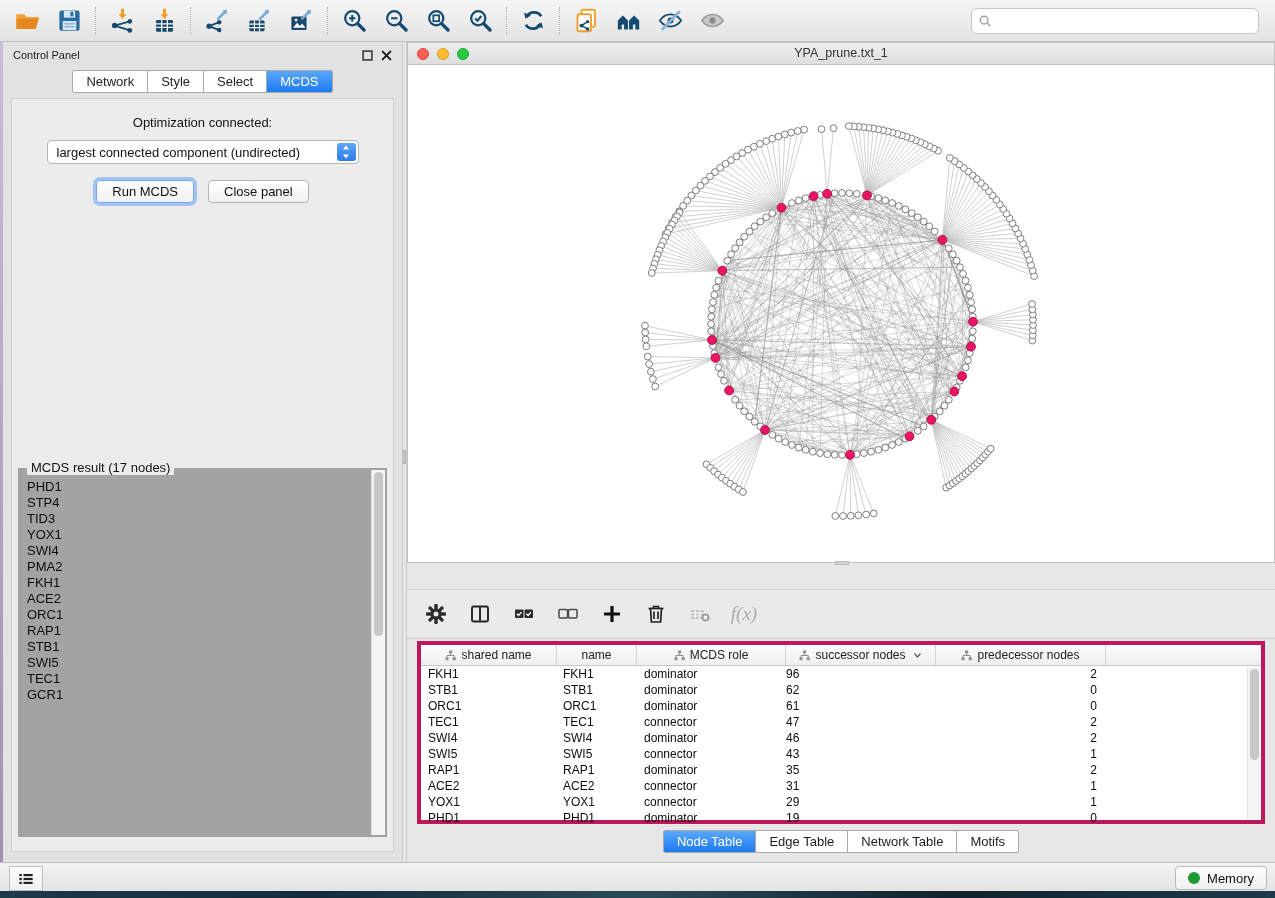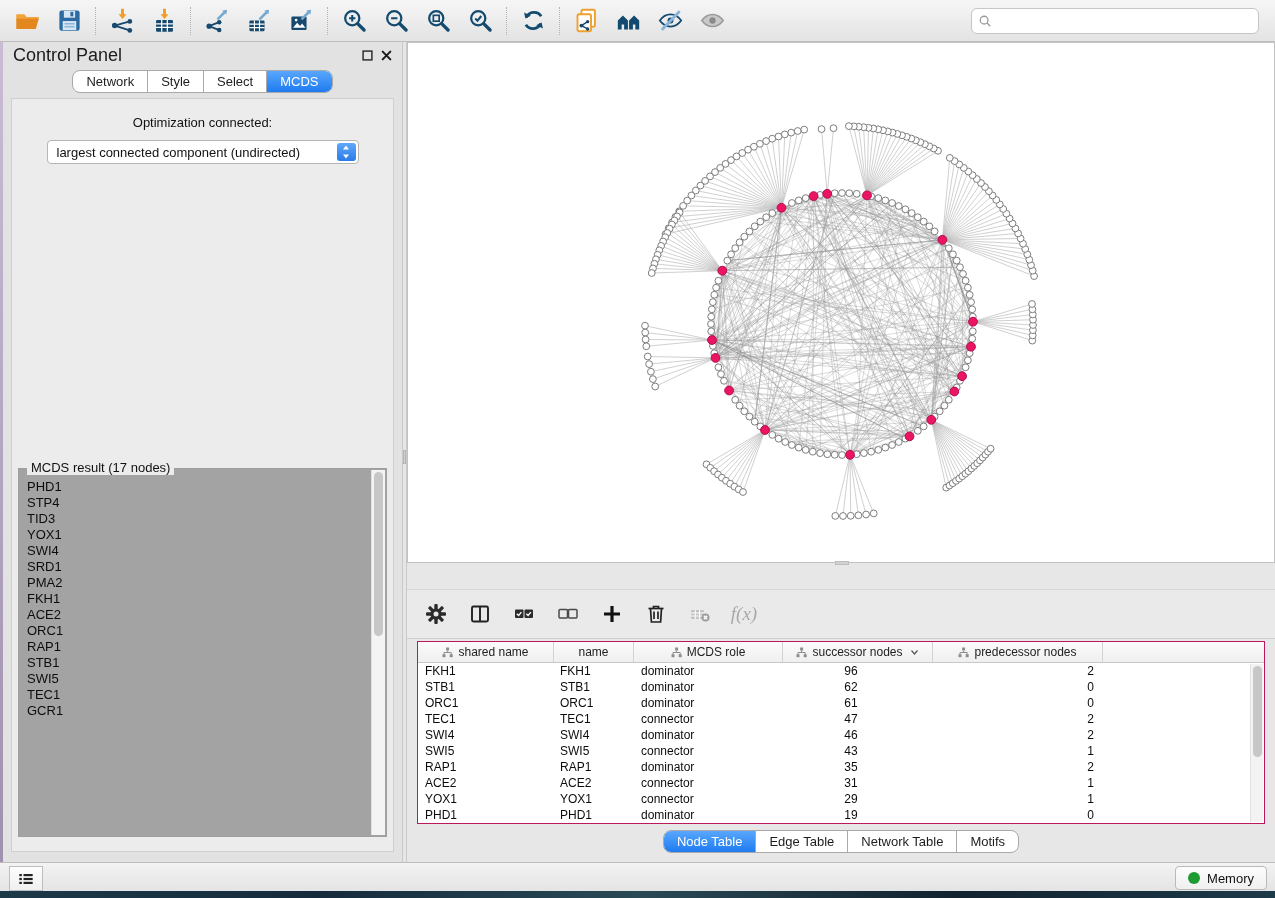--- a/index.html
+++ b/index.html
@@ -19,25 +19,25 @@
     background:#fff; padding:0 8px 0 28px; font-size:13px; outline:none; }
   .search-wrap svg { position:absolute; left:7px; top:6px; width:14px; height:14px; }
 
   
   .left-strip { position:absolute; left:0; top:42px; width:3px; height:849px;
     background:linear-gradient(180deg,#c9bcd4,#9d8fae); }
 
   
   .control-panel { position:absolute; left:3px; top:42px; width:399px; height:820px; background:#e2e2e2; }
   .cp-header { position:absolute; top:0; left:0; right:0; height:26px; display:flex; align-items:center; padding:0 10px; }
-  .cp-title { font-size:18px; color:#1c1c1c; }
+  .cp-title { font-size:11px; color:#1c1c1c; }
   .win-icons { margin-left:auto; display:flex; gap:8px; align-items:center; }
   .win-icons svg { width:11px; height:11px; }
   .cp-tabs { position:absolute; top:28px; left:0; right:0; height:26px; display:flex; justify-content:center; }
-  .seg { display:inline-flex; background:#fff; border:1px solid #a9a9a9; border-radius:8px; overflow:hidden; height:23px; font-size:13px; }
+  .seg { display:inline-flex; background:#fff; border:1px solid #a9a9a9; border-radius:2px; overflow:hidden; height:23px; font-size:13px; }
   .seg > div { padding:3px 13px; border-right:1px solid #a9a9a9; color:#1d1d1d; display:flex; align-items:center; white-space:nowrap; }
   .seg > div:last-child { border-right:none; }
   .seg > div.active { background:linear-gradient(#59a7fc,#1f7bf0); color:#fff; }
   .cp-body { position:absolute; top:56px; left:8px; right:8px; bottom:10px;
     background:#ececec; border:1px solid #cfcfcf; }
   .opt-label { margin-top:16px; text-align:center; font-size:13px; color:#111; }
   .opt-select { position:relative; margin:10px auto 16px; width:312px; height:24px; background:#fff;
     border:1px solid #b5b5b5; border-radius:4px; font-size:13px; color:#111;
     display:flex; align-items:center; padding:0 26px 0 9px; white-space:nowrap; }
   .opt-stepper { position:absolute; right:2px; top:2px; width:19px; height:18px; border-radius:3px;
@@ -70,31 +70,31 @@
   .net-canvas { position:absolute; top:22px; left:0; width:866px; height:497px; background:#fff; }
 
   
   .table-panel { position:absolute; left:407px; top:563px; width:868px; height:299px; background:#e7e7e7; }
   .tp-header { position:absolute; top:0; left:0; right:0; height:26px; display:flex; align-items:center; padding:0 10px; }
   .tp-toolbar { position:absolute; top:26px; left:0; right:0; height:50px; background:#eaeaea;
     border-top:1px solid #d6d6d6; border-bottom:1px solid #cdcdcd; display:flex; align-items:center; padding:0 14px; gap:14px; }
   .tt-btn { width:30px; height:30px; display:flex; align-items:center; justify-content:center; }
   .tt-btn svg { width:24px; height:24px; }
   .fx-label { font-family:"Liberation Serif", serif; font-style:italic; font-size:19px; color:#a8a8a8; }
-  .table-area { position:absolute; left:10px; right:10px; top:78px; bottom:38px; background:#fff; border:1px solid #be185d; }
+  .table-area { position:absolute; left:10px; right:10px; top:78px; bottom:38px; background:#fff; border:4px solid #be185d; }
   .thead { display:flex; height:21px; background:linear-gradient(#fbfbfb,#efefef); border-bottom:1px solid #c8c8c8; font-size:12px; color:#222; }
   .th { display:flex; align-items:center; justify-content:center; gap:5px; border-right:1px solid #d2d2d2; }
   .th svg.tree { width:11px; height:11px; }
   .th svg.chev { width:9px; height:7px; margin-left:2px; }
   .c0{width:136px}.c1{width:80px}.c2{width:149px}.c3{width:150px}.c4{width:170px}
   .th.fill { flex:1; border-right:none; }
   .trow { display:flex; height:16px; font-size:12px; color:#0c0c0c; line-height:16px; }
   .tcell { white-space:nowrap; overflow:hidden; }
   .tcell.c0{padding-left:7px}.tcell.c1{padding-left:6px}.tcell.c2{padding-left:7px}
-  .tcell.c3{text-align:center;padding-right:14px}.tcell.c4{text-align:right;padding-right:9px}
+  .tcell.c3{text-align:left;padding-right:14px}.tcell.c4{text-align:right;padding-right:9px}
   .table-scroll { position:absolute; top:22px; bottom:1px; right:1px; width:13px; background:#f3f3f3; border-left:1px solid #e2e2e2; }
   .table-scroll .thumb { position:absolute; left:2px; top:2px; width:9px; height:91px; background:#c7c7c7; border-radius:5px; }
   .tp-tabs { position:absolute; left:0; right:0; bottom:7px; height:25px; display:flex; justify-content:center; }
 
   
   .status-bar { position:absolute; left:0; top:862px; width:1275px; height:29px;
     background:linear-gradient(#f3f3f3,#e4e4e4); border-top:1px solid #bdbdbd; }
   .list-btn { position:absolute; left:9px; top:3px; width:34px; height:25px; background:linear-gradient(#fdfdfd,#f0f0f0);
     border:1px solid #bdbdbd; display:flex; align-items:center; justify-content:center; }
   .list-btn svg { width:20px; height:20px; }
@@ -275,29 +275,32 @@
       <div class="opt-label">Optimization connected:</div>
       <div class="opt-select">
         <span>largest connected component (undirected)</span>
         <span class="opt-stepper">
           <svg viewBox="0 0 10 16" width="10" height="16">
               <path d="M5 1.5l3 4H2z" fill="#fff"></path>
               <path d="M5 14.5l3-4H2z" fill="#fff"></path>
             </svg>
         </span>
       </div>
+      <div class="btn-row">
+        <button class="mac-btn focused">Run MCDS</button>
+        <button class="mac-btn">Close panel</button>
+      </div>
       <div class="result-group">
         <span class="result-title">MCDS result (17 nodes)</span>
         <div class="result-list">
             <div>PHD1</div>
             <div>STP4</div>
             <div>TID3</div>
             <div>YOX1</div>
             <div>SWI4</div>
-            <div>SRD1</div>
             <div>PMA2</div>
             <div>FKH1</div>
             <div>ACE2</div>
             <div>ORC1</div>
             <div>RAP1</div>
             <div>STB1</div>
             <div>SWI5</div>
             <div>TEC1</div>
             <div>GCR1</div>
           </div>
@@ -306,20 +309,28 @@
         </div>
       </div>
     </div>
   </div>
 
   <div class="v-split">
     <div class="v-grip"></div>
   </div>
 
   <div class="network-panel">
+    <div class="net-titlebar">
+      <span class="lights">
+        <span class="light" style="background:#ff5f57;border:1px solid #e0443e;"></span>
+        <span class="light" style="background:#febc2e;border:1px solid #d89e24;"></span>
+        <span class="light" style="background:#2ac840;border:1px solid #1da82f;"></span>
+      </span>
+      <div class="net-title">YPA_prune.txt_1</div>
+    </div>
     <div class="net-canvas">
       <svg width="866" height="497" viewBox="0 0 866 497">
           <g stroke="#949494" stroke-opacity="0.42" stroke-width="0.8">
             <line x1="373.5" y1="142.8" x2="405.6" y2="131.1"></line>
             <line x1="373.5" y1="142.8" x2="534.4" y2="174.8"></line>
             <line x1="373.5" y1="142.8" x2="563.0" y2="281.7"></line>
             <line x1="373.5" y1="142.8" x2="554.1" y2="311.2"></line>
             <line x1="373.5" y1="142.8" x2="523.3" y2="354.8"></line>
             <line x1="373.5" y1="142.8" x2="501.5" y2="371.3"></line>
             <line x1="373.5" y1="142.8" x2="357.0" y2="365.0"></line>

